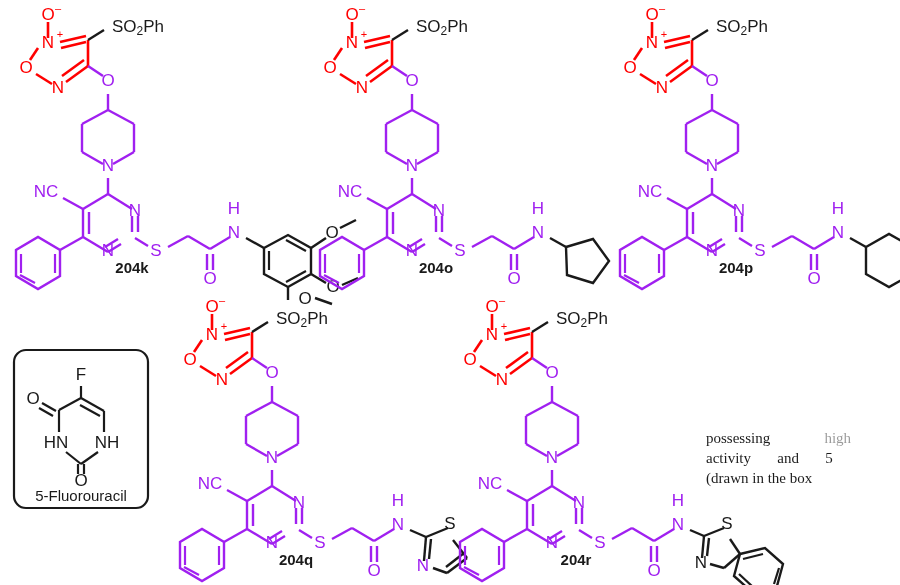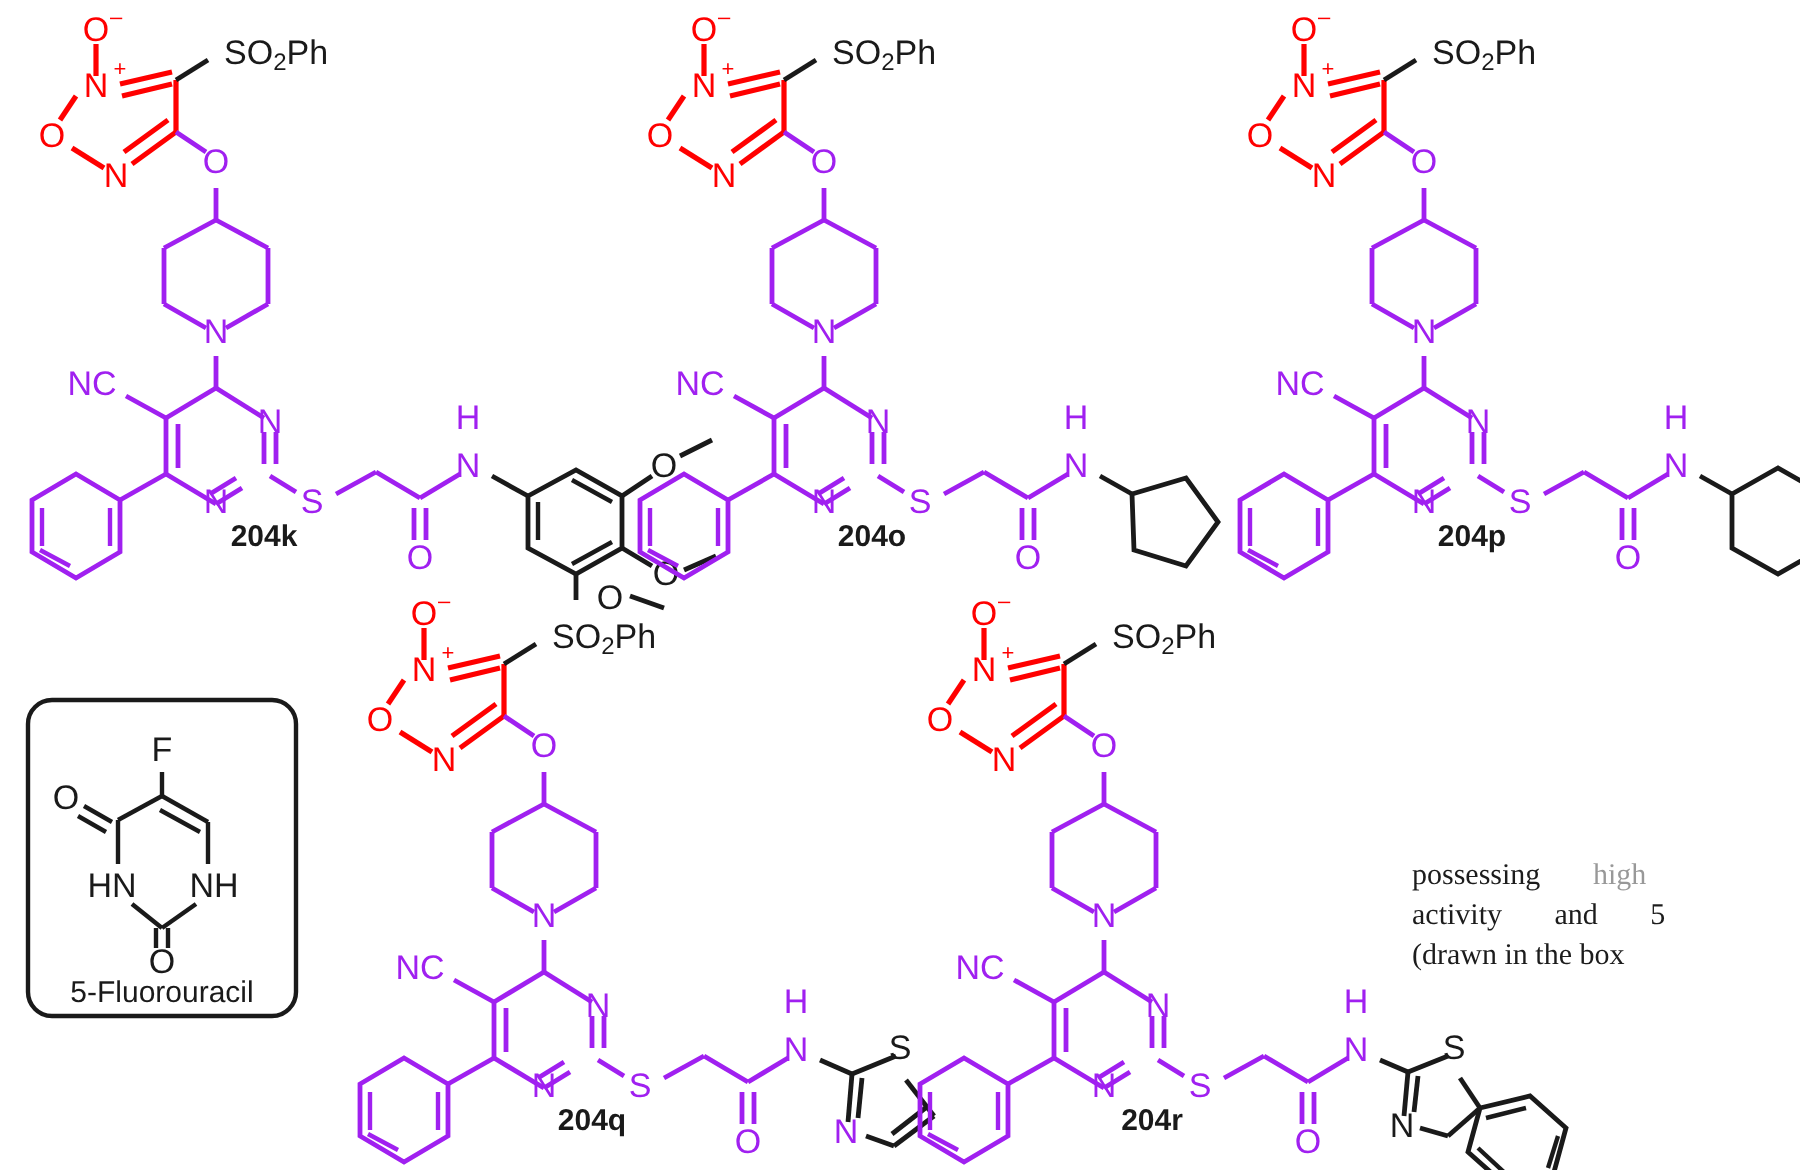--- a/index.html
+++ b/index.html
@@ -32,21 +32,21 @@
   .bodytext{
     position:absolute;
     font-family:"Liberation Serif", serif;
     font-size:15px;
     color:#1c1c1c;
     line-height:20px;
     text-align:justify;
     white-space:nowrap;
   }
   .bodytext .ln{display:block;}
-  .fade{opacity:.45;}
+  .fade{opacity:.45;margin-left:28px;}
 </style>
 </head>
 <body>
 
 <div class="scheme">
 
   <div class="struct" style="left:8px;top:4px;">
     <svg width="370" height="300" viewBox="0 0 370 300">
       <g>
         <line x1="40" y1="34" x2="40" y2="18" stroke="#FF0000" stroke-width="2.6"></line>

